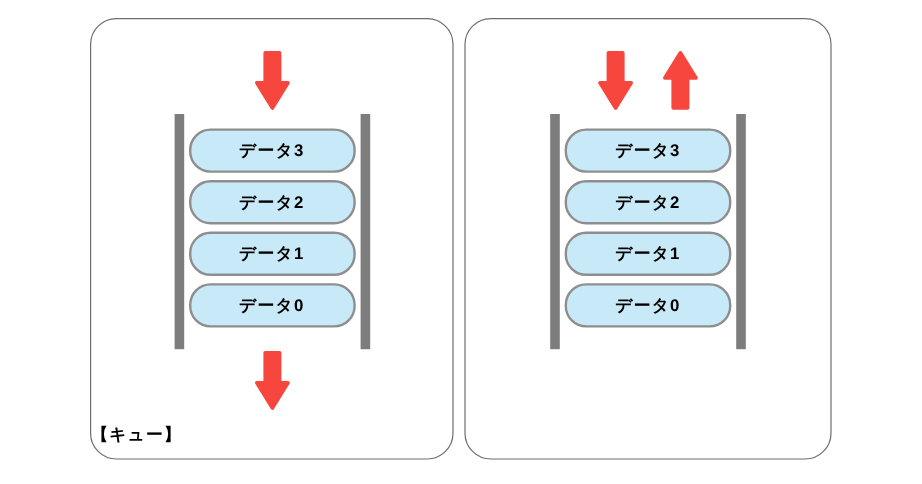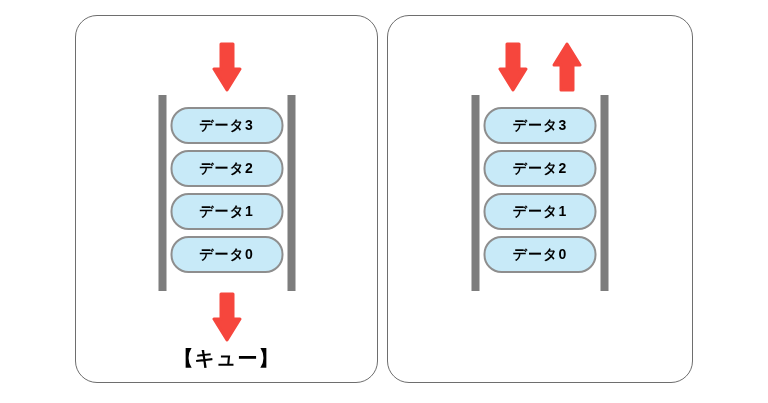--- a/index.html
+++ b/index.html
@@ -43,21 +43,21 @@
     fill: #f6463d;
     stroke: #f6463d;
     stroke-width: 3;
     stroke-linejoin: round;
   }
 
   .shelf {
     position: absolute;
     top: 79px; left: 50%;
     transform: translateX(-50%);
-    width: 137px; height: 196px; padding-left: 20px;
+    width: 163px; height: 196px; padding-left: 20px;
   }
   .rail {
     position: absolute;
     top: 0; bottom: 0;
     width: 8px;
     background: #7d7d7d;
   }
   .rail.left  { left: 0; }
   .rail.right { right: 0; }
   .items {
@@ -77,22 +77,22 @@
     justify-content: center;
     font-size: 14px;
     font-weight: bold;
     color: #000000;
     letter-spacing: 1px;
   }
   .panel-label {
     position: absolute;
     left: 0; right: 0;
     bottom: 10px;
-    text-align: center;
-    font-size: 20px;
+    text-align: left;
+    font-size: 14px;
     font-weight: bold;
     color: #000000;
     letter-spacing: 1px;
   }
 </style>
 </head>
 <body>
 
 <div class="canvas">
 

